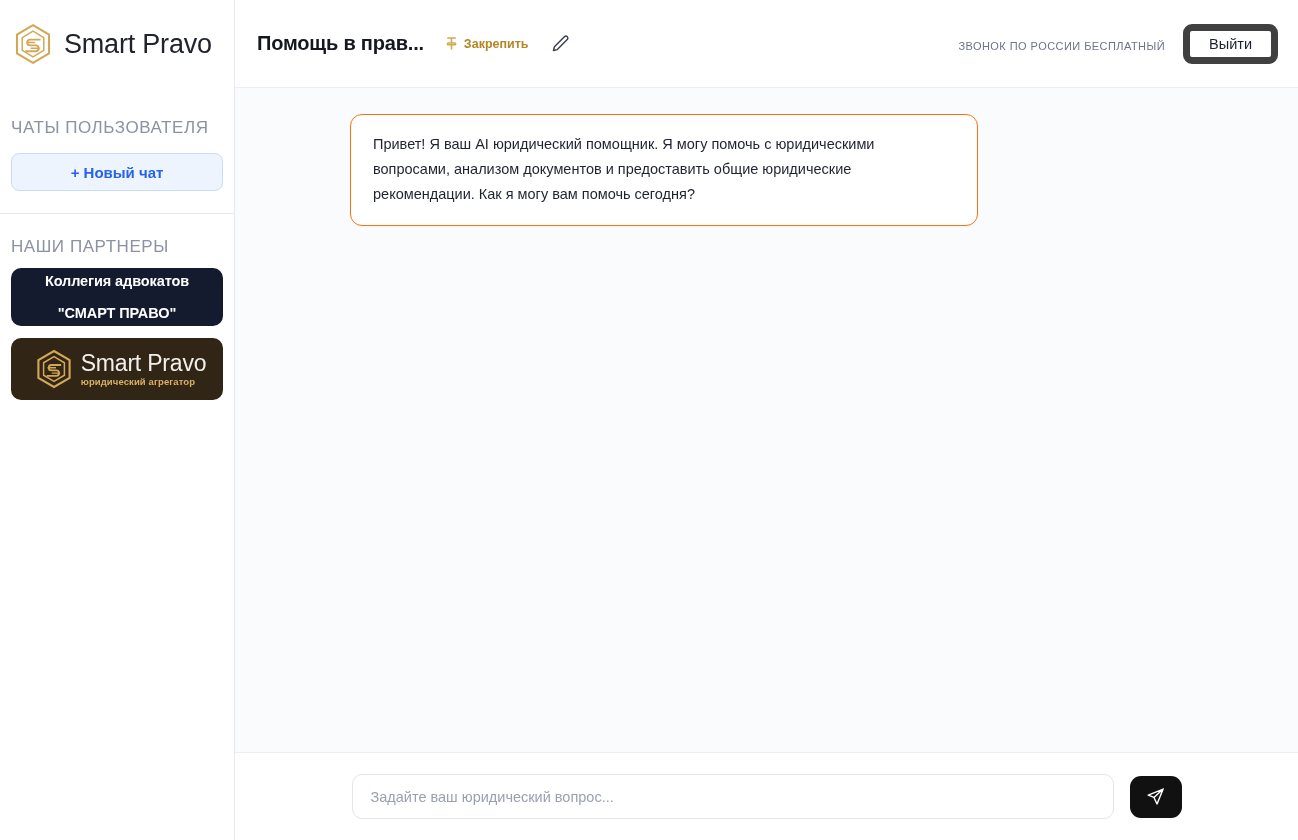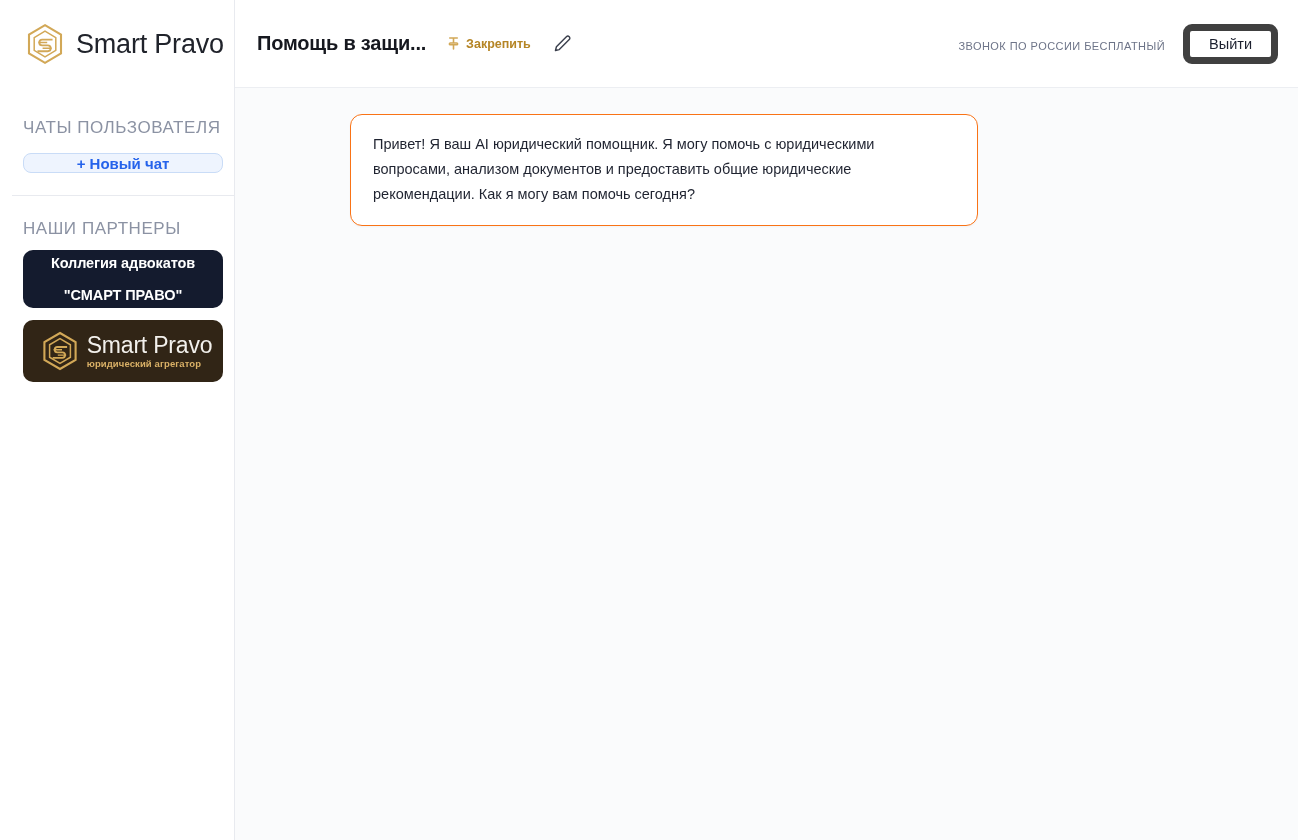--- a/index.html
+++ b/index.html
@@ -26,21 +26,20 @@
 
   
   .sidebar {
     width: 235px;
     height: 840px;
     background: #ffffff;
     border-right: 1px solid #e8eaef;
     display: flex;
     flex-direction: column;
     flex: 0 0 235px;
-    padding-left: 12px;
   }
 
   .brand {
     height: 88px;
     display: flex;
     align-items: center;
     gap: 9px;
     padding: 0 0 0 11px;
   }
   .brand-mark {
@@ -92,21 +91,21 @@
     font-size: 14px;
     color: #2f4fa8;
     padding-left: 13px;
     white-space: nowrap;
     overflow: hidden;
     text-overflow: ellipsis;
   }
 
   .new-chat-btn {
     margin: 15px 11px 0 11px;
-    height: 20px;
+    height: 38px;
     border: 1px solid #c9dcf7;
     background: #eef4fe;
     border-radius: 8px;
     display: flex;
     align-items: center;
     justify-content: center;
     font-size: 15px;
     font-weight: 700;
     color: #2563eb;
     cursor: pointer;
@@ -388,21 +387,21 @@
         </span>
       </div>
     </div>
 
   </aside>
 
   <section class="main">
 
     <header class="topbar">
       <div class="topbar-left">
-        <span class="chat-title">Помощь в защи...</span>
+        <span class="chat-title">Помощь в прав...</span>
 
         <button class="pin-btn">
           <svg width="15" height="15" viewBox="0 0 16 16">
             <path d="M4 2.2 h8 M8 2.2 v5.2 M4.6 7.4 h6.8 a1 1 0 0 1 0 2 H4.6 a1 1 0 0 1 0 -2 Z M8 9.6 v4.2" fill="none" stroke="#d2a857" stroke-width="1.7" stroke-linecap="round"></path>
           </svg>
           <span class="pin-label">Закрепить</span>
         </button>
 
         <button class="edit-btn">
           <svg width="19" height="19" viewBox="0 0 20 20">
@@ -419,15 +418,23 @@
 
       <button class="logout-btn">Выйти</button>
     </header>
 
     <div class="chat-scroll">
       <div class="msg-row assistant">
         <div class="bubble">Привет! Я ваш AI юридический помощник. Я могу помочь с юридическими вопросами, анализом документов и предоставить общие юридические рекомендации. Как я могу вам помочь сегодня?</div>
       </div>
     </div>
 
+    <div class="composer-wrap">
+      <input class="composer-input" type="text" placeholder="Задайте ваш юридический вопрос..." style="">
+      <button class="send-btn">
+        <svg width="21" height="21" viewBox="0 0 22 22">
+          <path d="M19 3.2 L3.4 9.6 l6 2.4 M19 3.2 L12.6 18.8 l-3.2 -6.8 M19 3.2 L9.4 12" fill="none" stroke="#ffffff" stroke-width="1.5" stroke-linejoin="round" stroke-linecap="round"></path>
+        </svg>
+      </button>
+    </div>
 
   </section>
 </div>
 
 </body></html>

